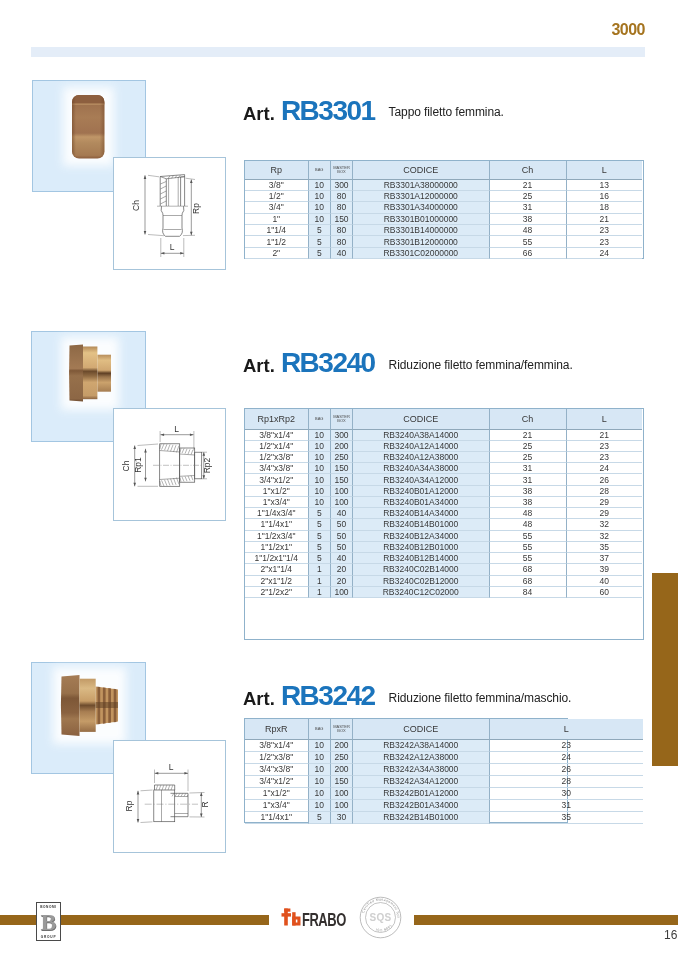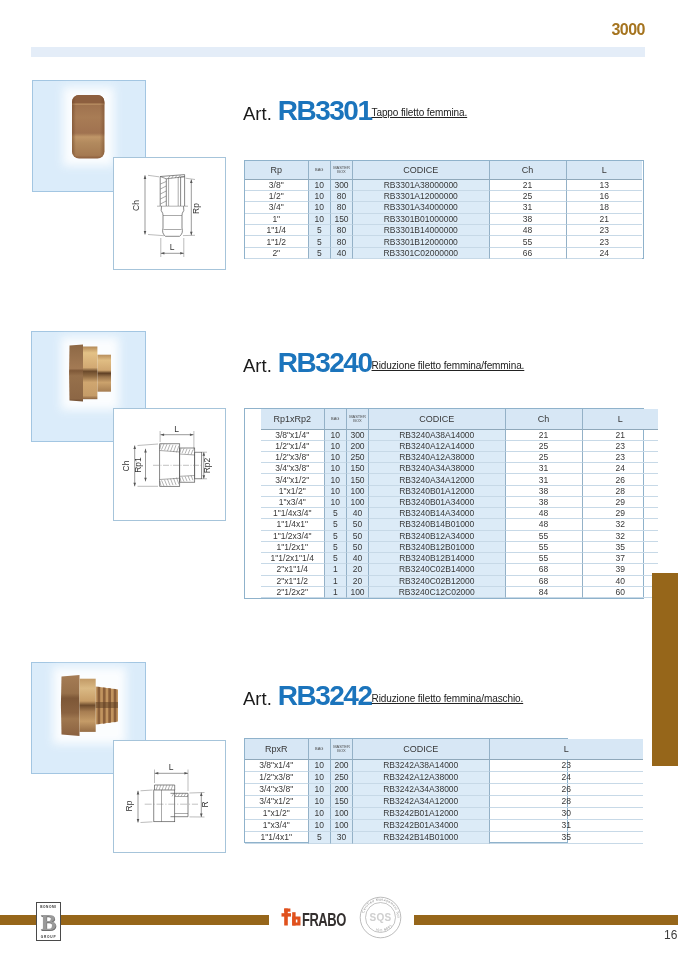--- a/index.html
+++ b/index.html
@@ -2,23 +2,23 @@
 <html><head>
 <meta charset="utf-8">
 <style>
   * { margin:0; padding:0; box-sizing:border-box; }
   body { width:678px; height:959px; position:relative; background:#ffffff;
          font-family:"Liberation Sans", sans-serif; overflow:hidden; }
   .abs { position:absolute; }
   .photobox { background:#dbecfa; border:1px solid #a3c6e2; }
   .drawbox { background:#ffffff; border:1px solid #a6c4da; }
   .title { display:flex; align-items:baseline; white-space:nowrap; }
-  .title .art { font-size:18.5px; font-weight:normal; color:#1a1a1a; }
+  .title .art { font-size:18.5px; font-weight:bold; color:#1a1a1a; }
   .title .code { font-size:28px; font-weight:bold; color:#1b74bc; margin-left:6px; letter-spacing:-1.5px;margin-top:19px; }
-  .title .desc { font-size:10px; color:#222; position:relative; top:-3.5px; letter-spacing:-0.1px;text-decoration:underline; }
+  .title .desc { font-size:12px; color:#222; margin-left:14px; position:relative; top:-3.5px; letter-spacing:-0.1px; }
   .tbl { position:absolute; display:grid; border:1px solid #8fb2cb; background:#fff; }
   .tbl > div { display:flex; align-items:center; justify-content:center;
                border-right:1px solid #94b1c7; border-bottom:1px solid #c7d9e7;
                font-size:8.5px; color:#383838; overflow:hidden; }
   .tbl > div.lastc { border-right:none; }
   .tbl > div.b { background:#dcebf7; }
   .tbl > div.hd { background:#d7e7f5; font-size:9px; border-bottom:1px solid #8fa8ba; }
   .tbl > div.hs { font-size:4px; line-height:4px; text-align:center; color:#4a4a4a; }
   .brown { background:#96661a; }
   svg text { font-family:"Liberation Sans", sans-serif; }
@@ -240,23 +240,23 @@
   <text x="27.5" y="57" font-size="8.5" fill="#333" transform="rotate(-90 27.5 57)" text-anchor="middle">Rp1</text>
   <text x="97" y="57.5" font-size="8.5" fill="#333" transform="rotate(-90 97 57.5)" text-anchor="middle">Rp2</text>
 </svg>
 
 <div class="abs title" style="left:243px; top:328px;">
   <span class="art">Art.</span>
     <span class="code">RB3240</span>
     <span class="desc">Riduzione filetto femmina/femmina.</span>
 </div>
 
-<div class="tbl" style="left:244px; top:408px; width:400px; height:191px;
+<div class="tbl" style="left:244px; top:408px; width:400px; height:232px;
      grid-template-columns:63.5px 22.5px 22px 136.5px 77px 75.5px;
-     grid-template-rows:20.5px repeat(15, 11.235px);padding-left:16px;">
+     grid-template-rows:20.5px repeat(15, 11.235px);">
   <div class="hd">Rp1xRp2</div>
     <div class="hd hs">BAG</div>
     <div class="hd hs">MASTER<br>BOX</div>
     <div class="hd">CODICE</div>
     <div class="hd">Ch</div>
     <div class="hd lastc">L</div>
   <div>3/8"x1/4"</div>
     <div class="b">10</div>
     <div class="b">300</div>
     <div class="b">RB3240A38A14000</div>
@@ -426,21 +426,21 @@
   <text x="19.2" y="66" font-size="8.5" fill="#333" transform="rotate(-90 19.2 66)" text-anchor="middle">Rp</text>
   <text x="94.5" y="64.5" font-size="8.5" fill="#333" transform="rotate(-90 94.5 64.5)" text-anchor="middle">R</text>
 </svg>
 
 <div class="abs title" style="left:243px; top:661px;">
   <span class="art">Art.</span>
     <span class="code">RB3242</span>
     <span class="desc">Riduzione filetto femmina/maschio.</span>
 </div>
 
-<div class="tbl" style="left:244px; top:738px; width:324px; height:105px;
+<div class="tbl" style="left:244px; top:718px; width:324px; height:105px;
      grid-template-columns:63.5px 22.5px 22px 136.5px 153.5px;
      grid-template-rows:20.5px repeat(7, 12px);">
   <div class="hd">RpxR</div>
     <div class="hd hs">BAG</div>
     <div class="hd hs">MASTER<br>BOX</div>
     <div class="hd">CODICE</div>
     <div class="hd lastc">L</div>
   <div>3/8"x1/4"</div>
     <div class="b">10</div>
     <div class="b">200</div>

